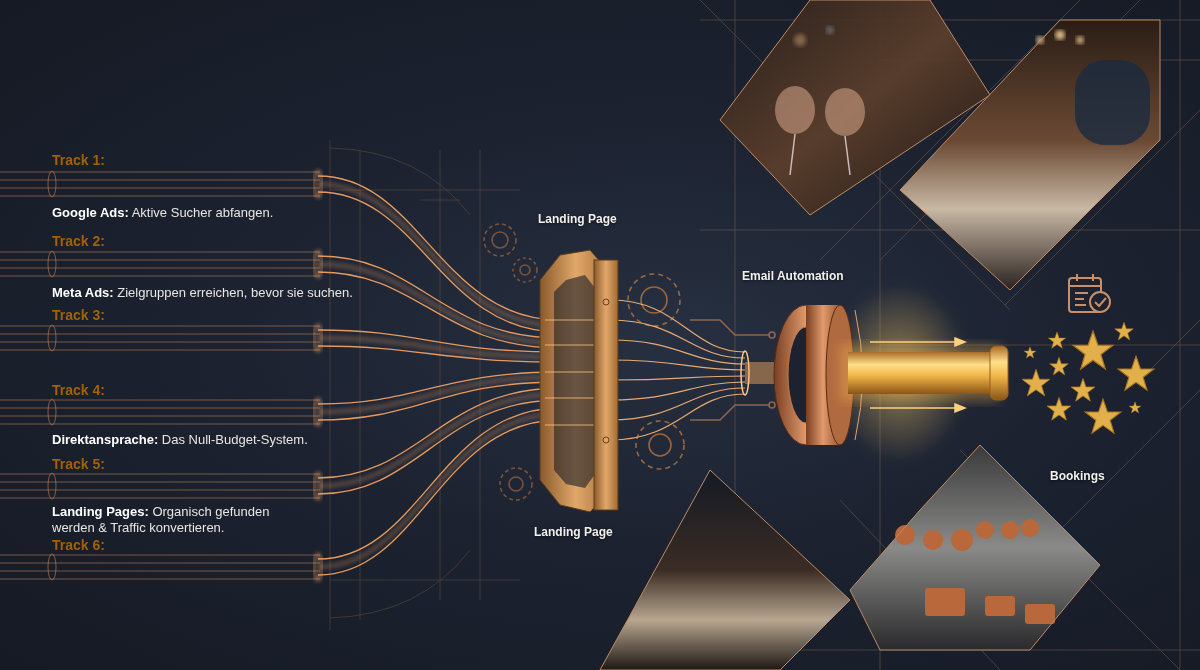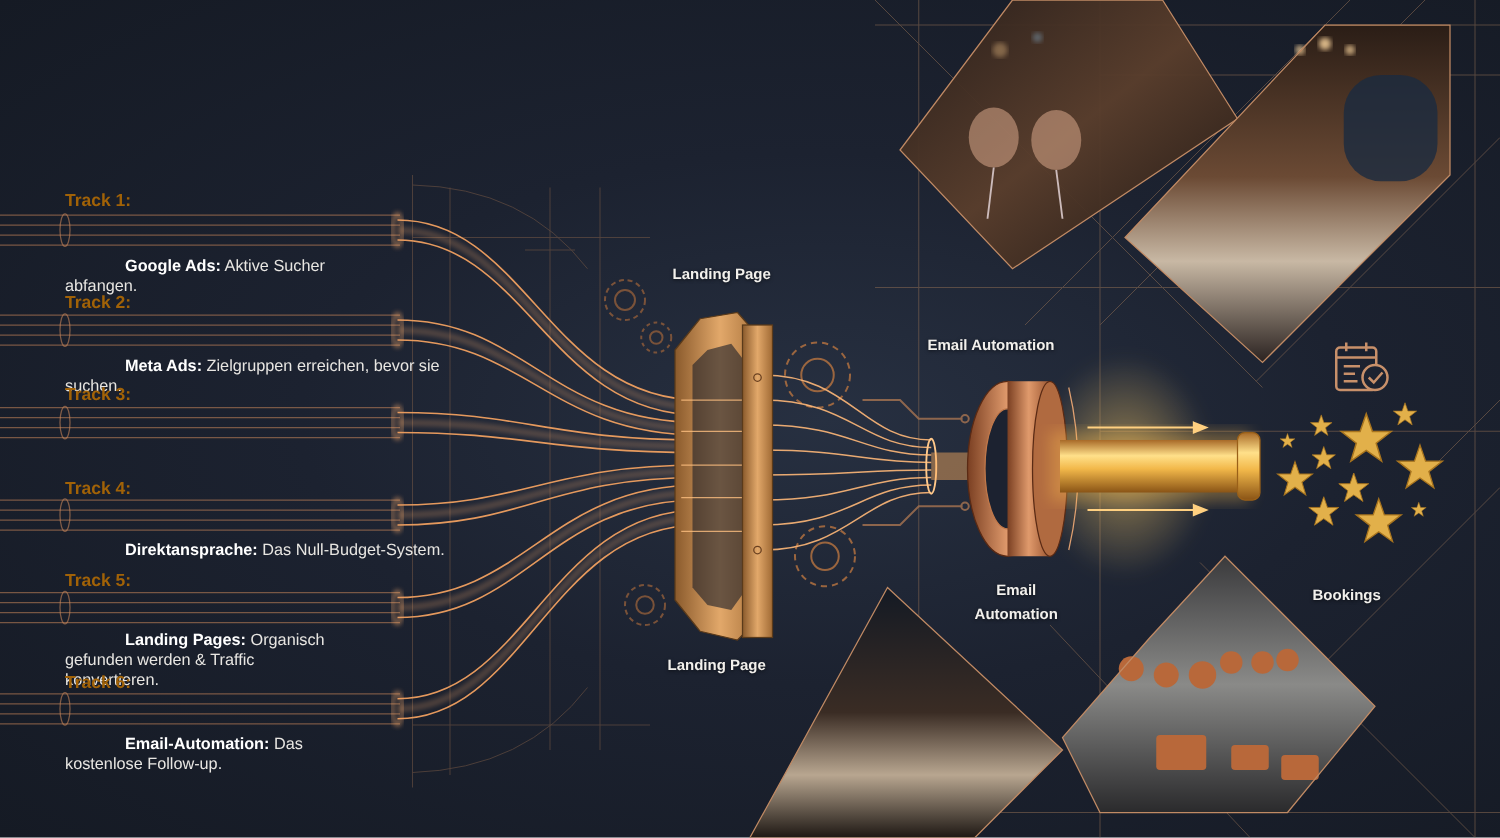--- a/index.html
+++ b/index.html
@@ -24,21 +24,21 @@
     font-size: 20px; color: #d8d6d2; white-space: nowrap;
   }
   .track-label {
     position: absolute; left: 52px; font-size: 14px; font-weight: bold;
     color: #a16207; white-space: nowrap;
   }
   .track-desc {
     position: absolute; left: 52px; font-size: 13px; color: #e8e6e2;
     line-height: 16px; width: 260px;
   }
-  .track-desc b { color: #fff; font-weight: bold; margin-left: 48px; }
+  .track-desc b { color: #fff; font-weight: bold; }
   .node-label {
     position: absolute; font-size: 12px; font-weight: bold; color: #f2f0ec;
     text-align: center; white-space: nowrap; line-height: 19px;
     text-shadow: 0 1px 3px rgba(0,0,0,0.6);
   }
   .icon-cal { position: absolute; left: 1066px; top: 272px; width: 50px; height: 44px; }
 </style>
 </head>
 <body>
 
@@ -342,23 +342,18 @@
 
   <div class="track-label" style="top:307px">Track 3:</div>
 
   <div class="track-label" style="top:382px">Track 4:</div>
   <div class="track-desc" style="top:432px; width:320px"><b>Direktansprache:</b><span> Das Null-Budget-System.</span></div>
 
   <div class="track-label" style="top:456px">Track 5:</div>
   <div class="track-desc" style="top:504px; width:230px"><b>Landing Pages:</b><span> Organisch gefunden werden &amp; Traffic konvertieren.</span></div>
 
   <div class="track-label" style="top:537px">Track 6:</div>
-  <div class="track-desc" style="top:587px; width:220px"><b>Email-Automation:</b><span> Das kostenlose Follow-up.</span></div>
 
   <div class="node-label" style="left:538px; top:210px">Landing Page</div>
   <div class="node-label" style="left:534px; top:523px">Landing Page</div>
   <div class="node-label" style="left:742px; top:267px">Email Automation</div>
-  <div class="node-label" style="left:766px; top:463px; width:94px">
-    <div>Email</div>
-    <div>Automation</div>
-  </div>
   <div class="node-label" style="left:1050px; top:467px">Bookings</div>
 </div>
 
 </body></html>

